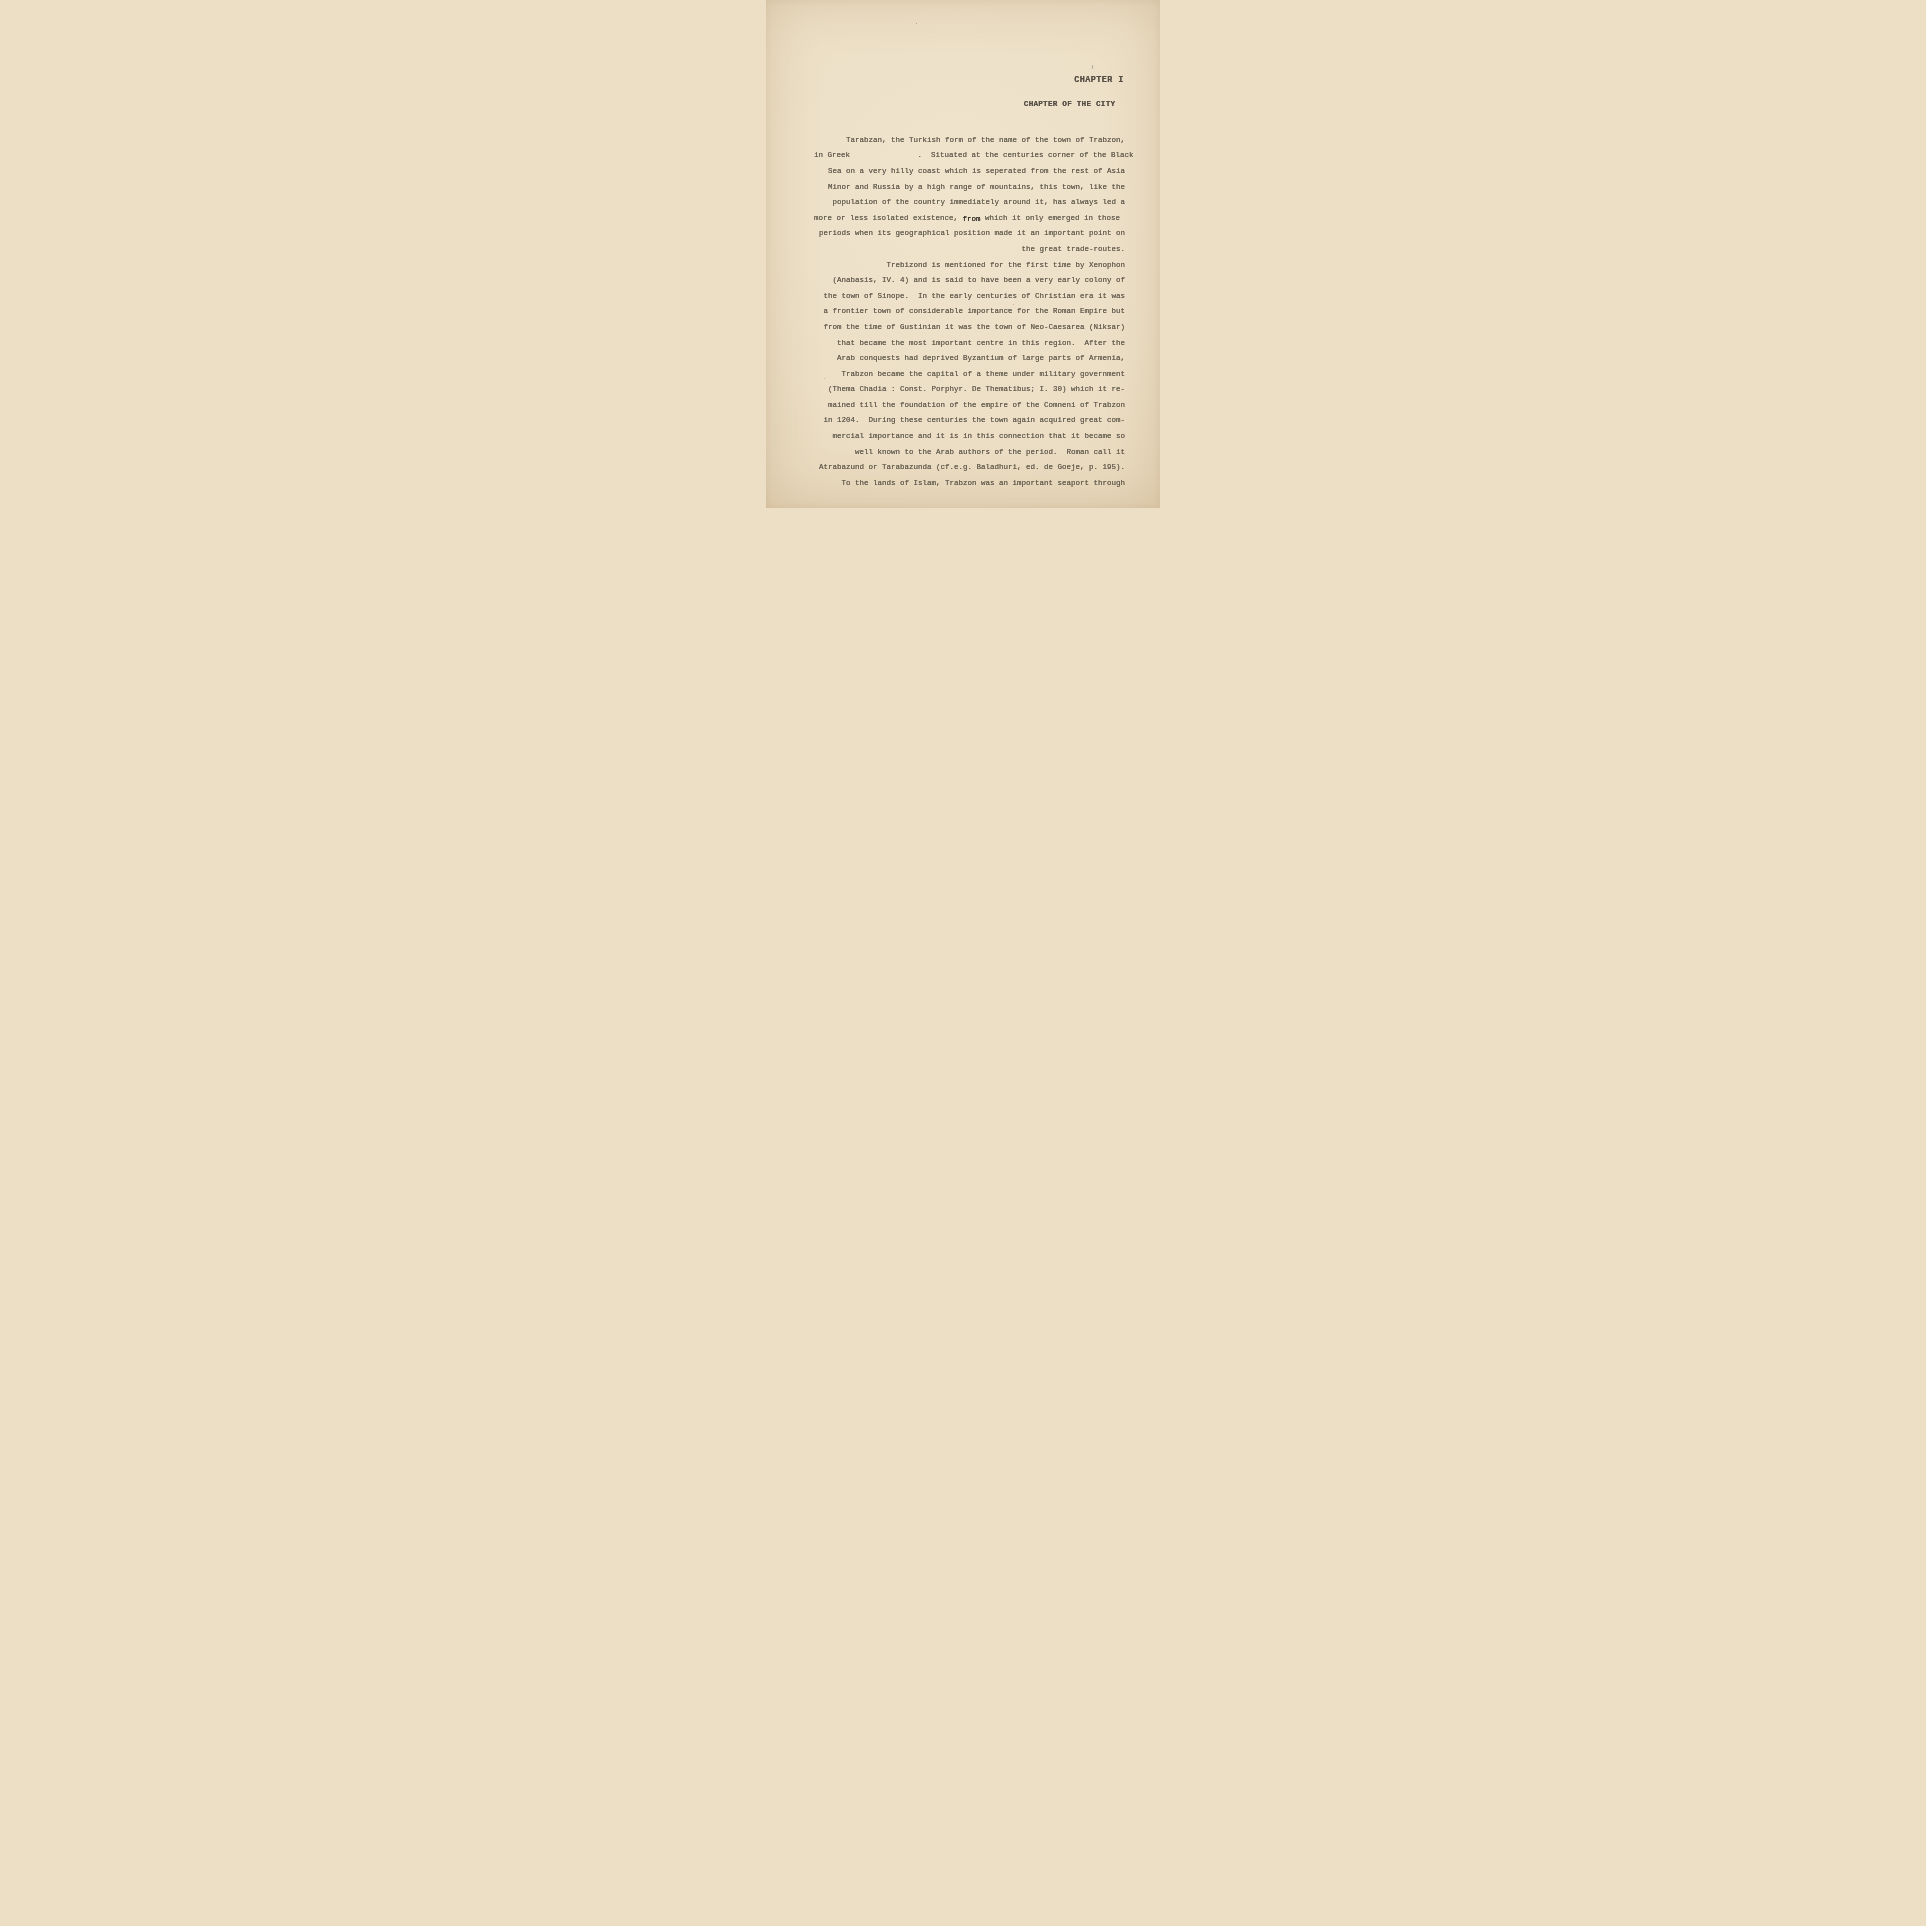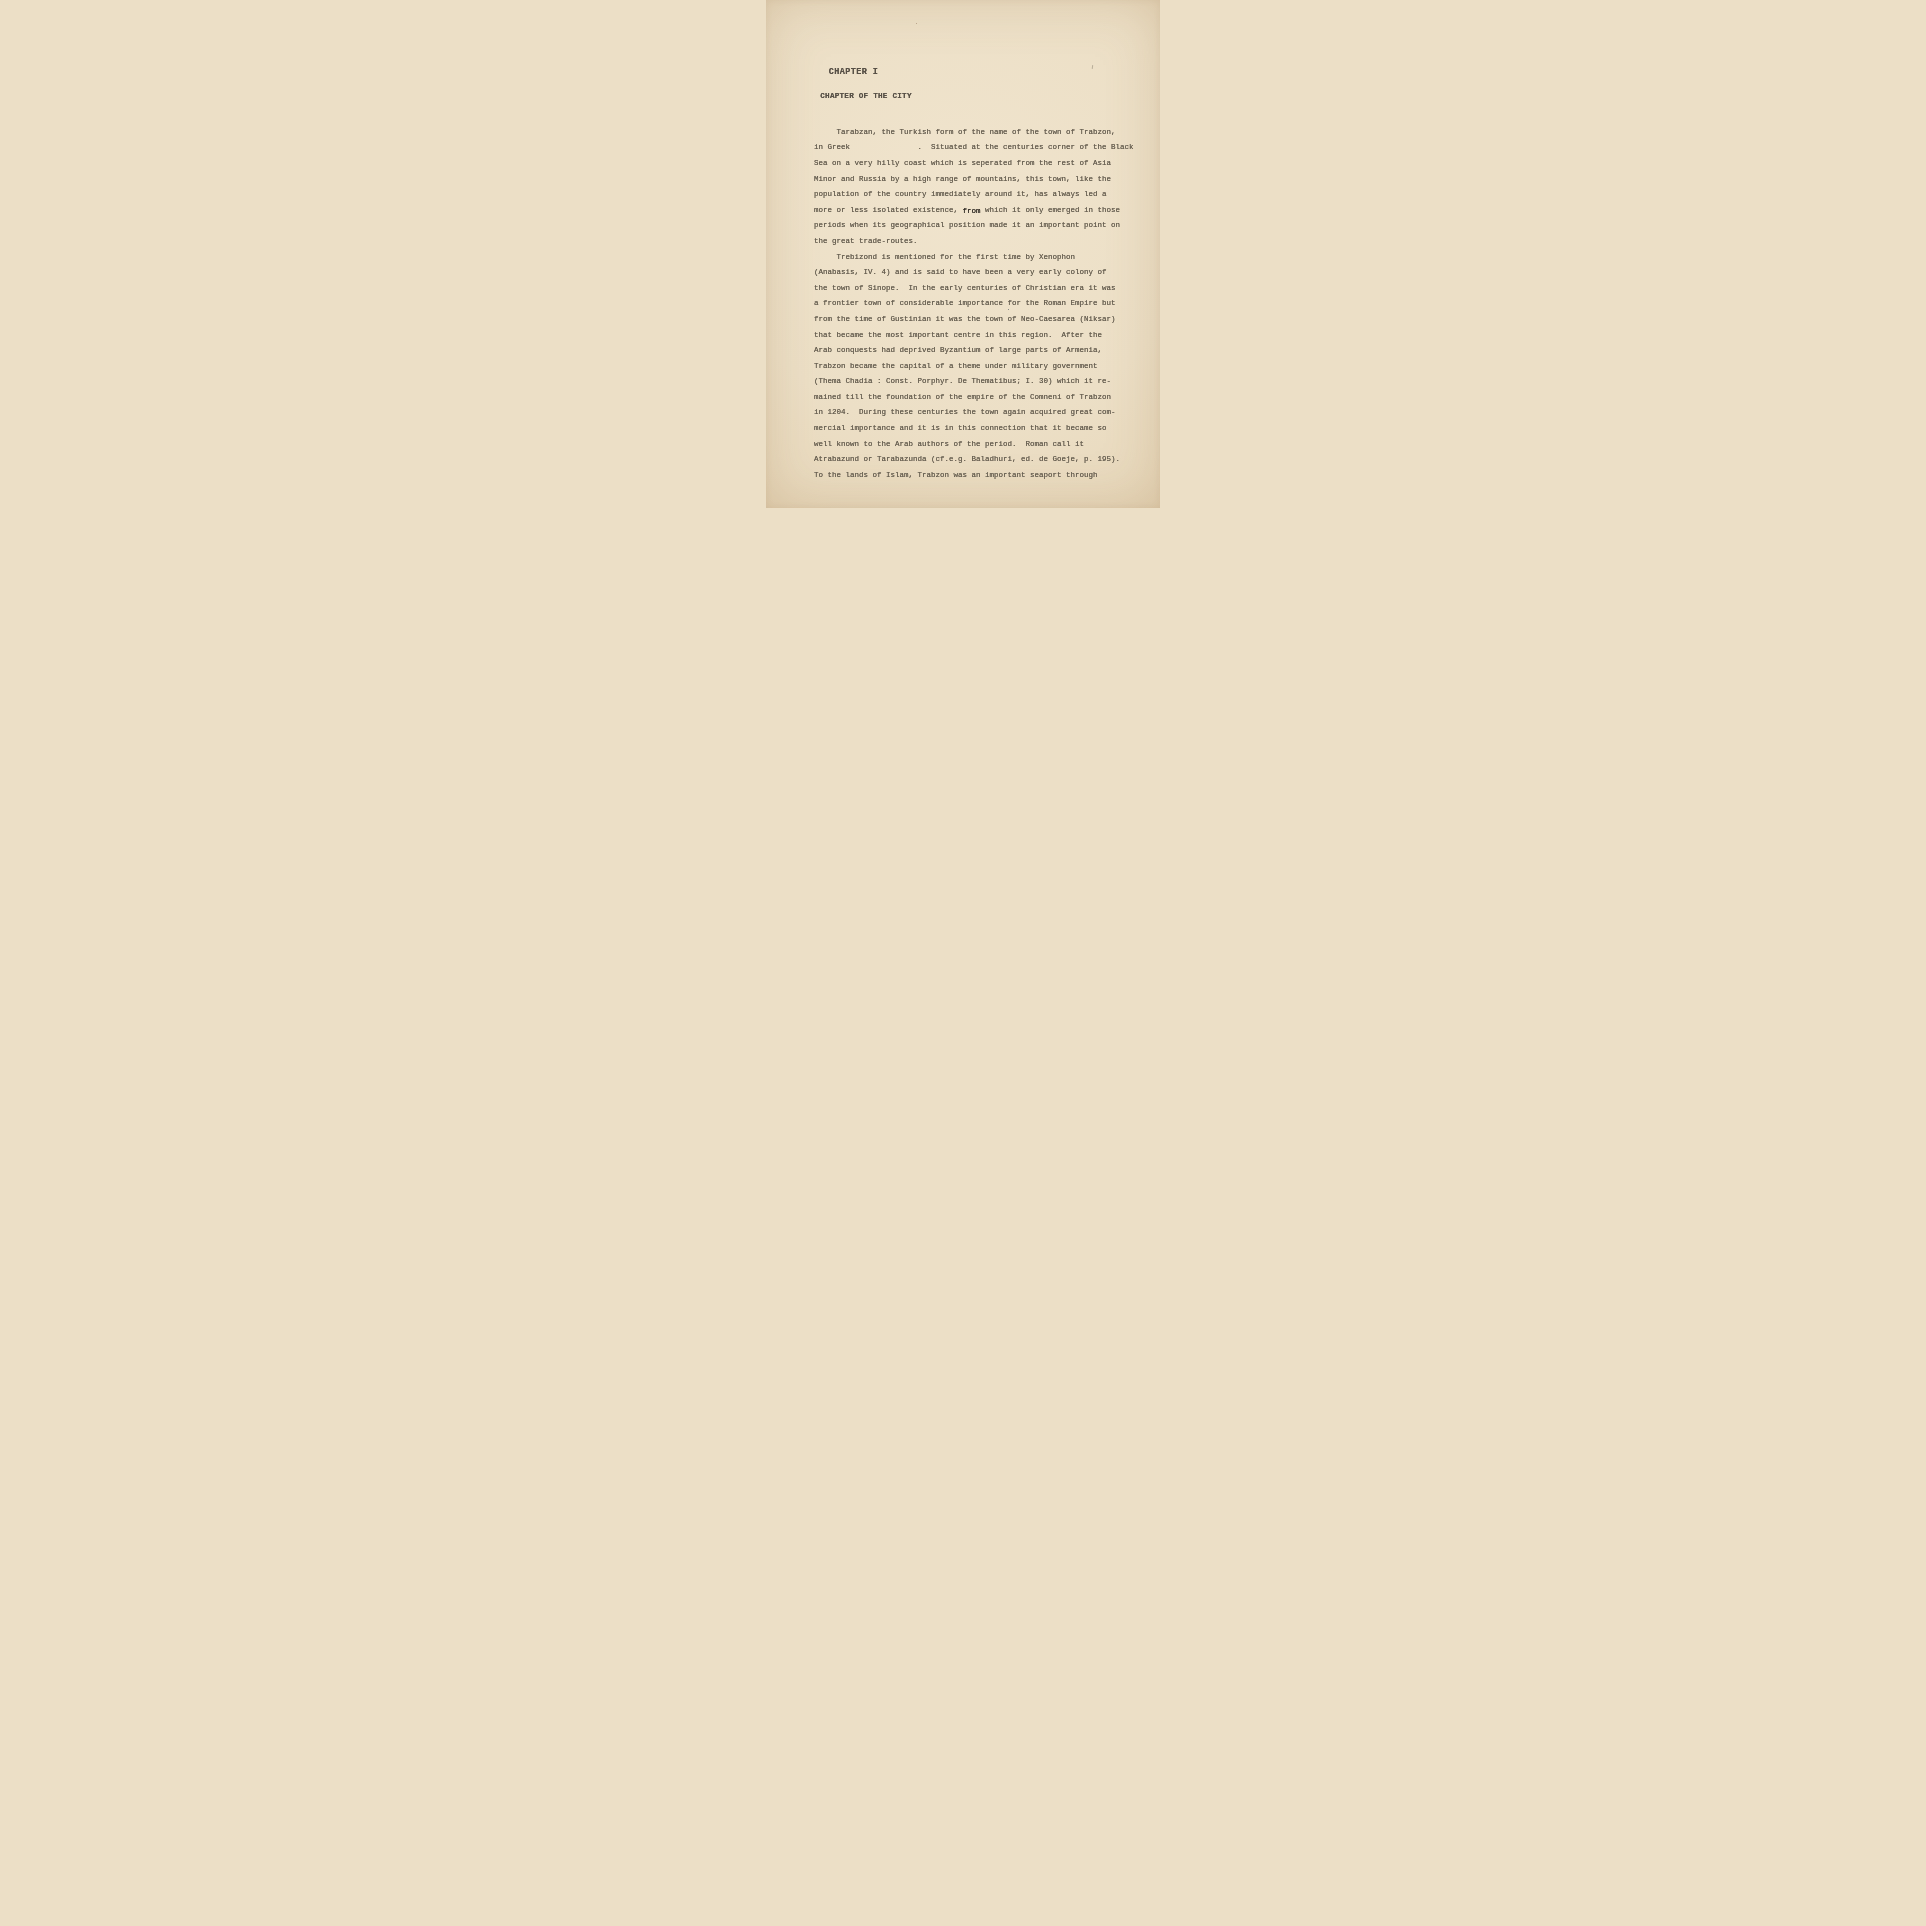--- a/index.html
+++ b/index.html
@@ -22,22 +22,22 @@
     background:
       radial-gradient(ellipse 120% 90% at 48% 38%,
         #f0e4cd 0%, #ecdfc6 52%, #e7d7ba 82%, #e0cfae 100%);
     box-shadow:inset 0 0 54px rgba(150,110,60,0.22),
                inset 0 0 7px rgba(140,100,55,0.10);
     color:var(--ink);
     padding:63px 35px 0 48px;
     box-sizing:border-box;
   }
   .heading{
-    margin:4px;
-    text-align:left;
+    margin:12px;
+    text-align:right;
     font-weight:bold;
     color:#575046;
     filter:blur(0.2px);
     text-shadow:0 0 0.5px rgba(87,80,70,0.85);
   }
   .chapter{
     font-size:8.5px;
     line-height:10px;
     letter-spacing:0.4px;
     position:relative;
@@ -56,20 +56,21 @@
     font-size:7.5px;
     line-height:15.6px;
   }
   .line{
     white-space:pre;
     height:15.6px;
   }
   .faded{
     filter:blur(0.2px);
     text-shadow:0 0 0.5px rgba(102,94,80,0.9);
+    text-align:right;
   }
   .indent{ padding-left:5ch; }
   .greek-gap{
     display:inline-block;
     width:15ch;
   }
   .insert{
     color:var(--ink-dark);
     font-weight:normal;
     filter:none;

